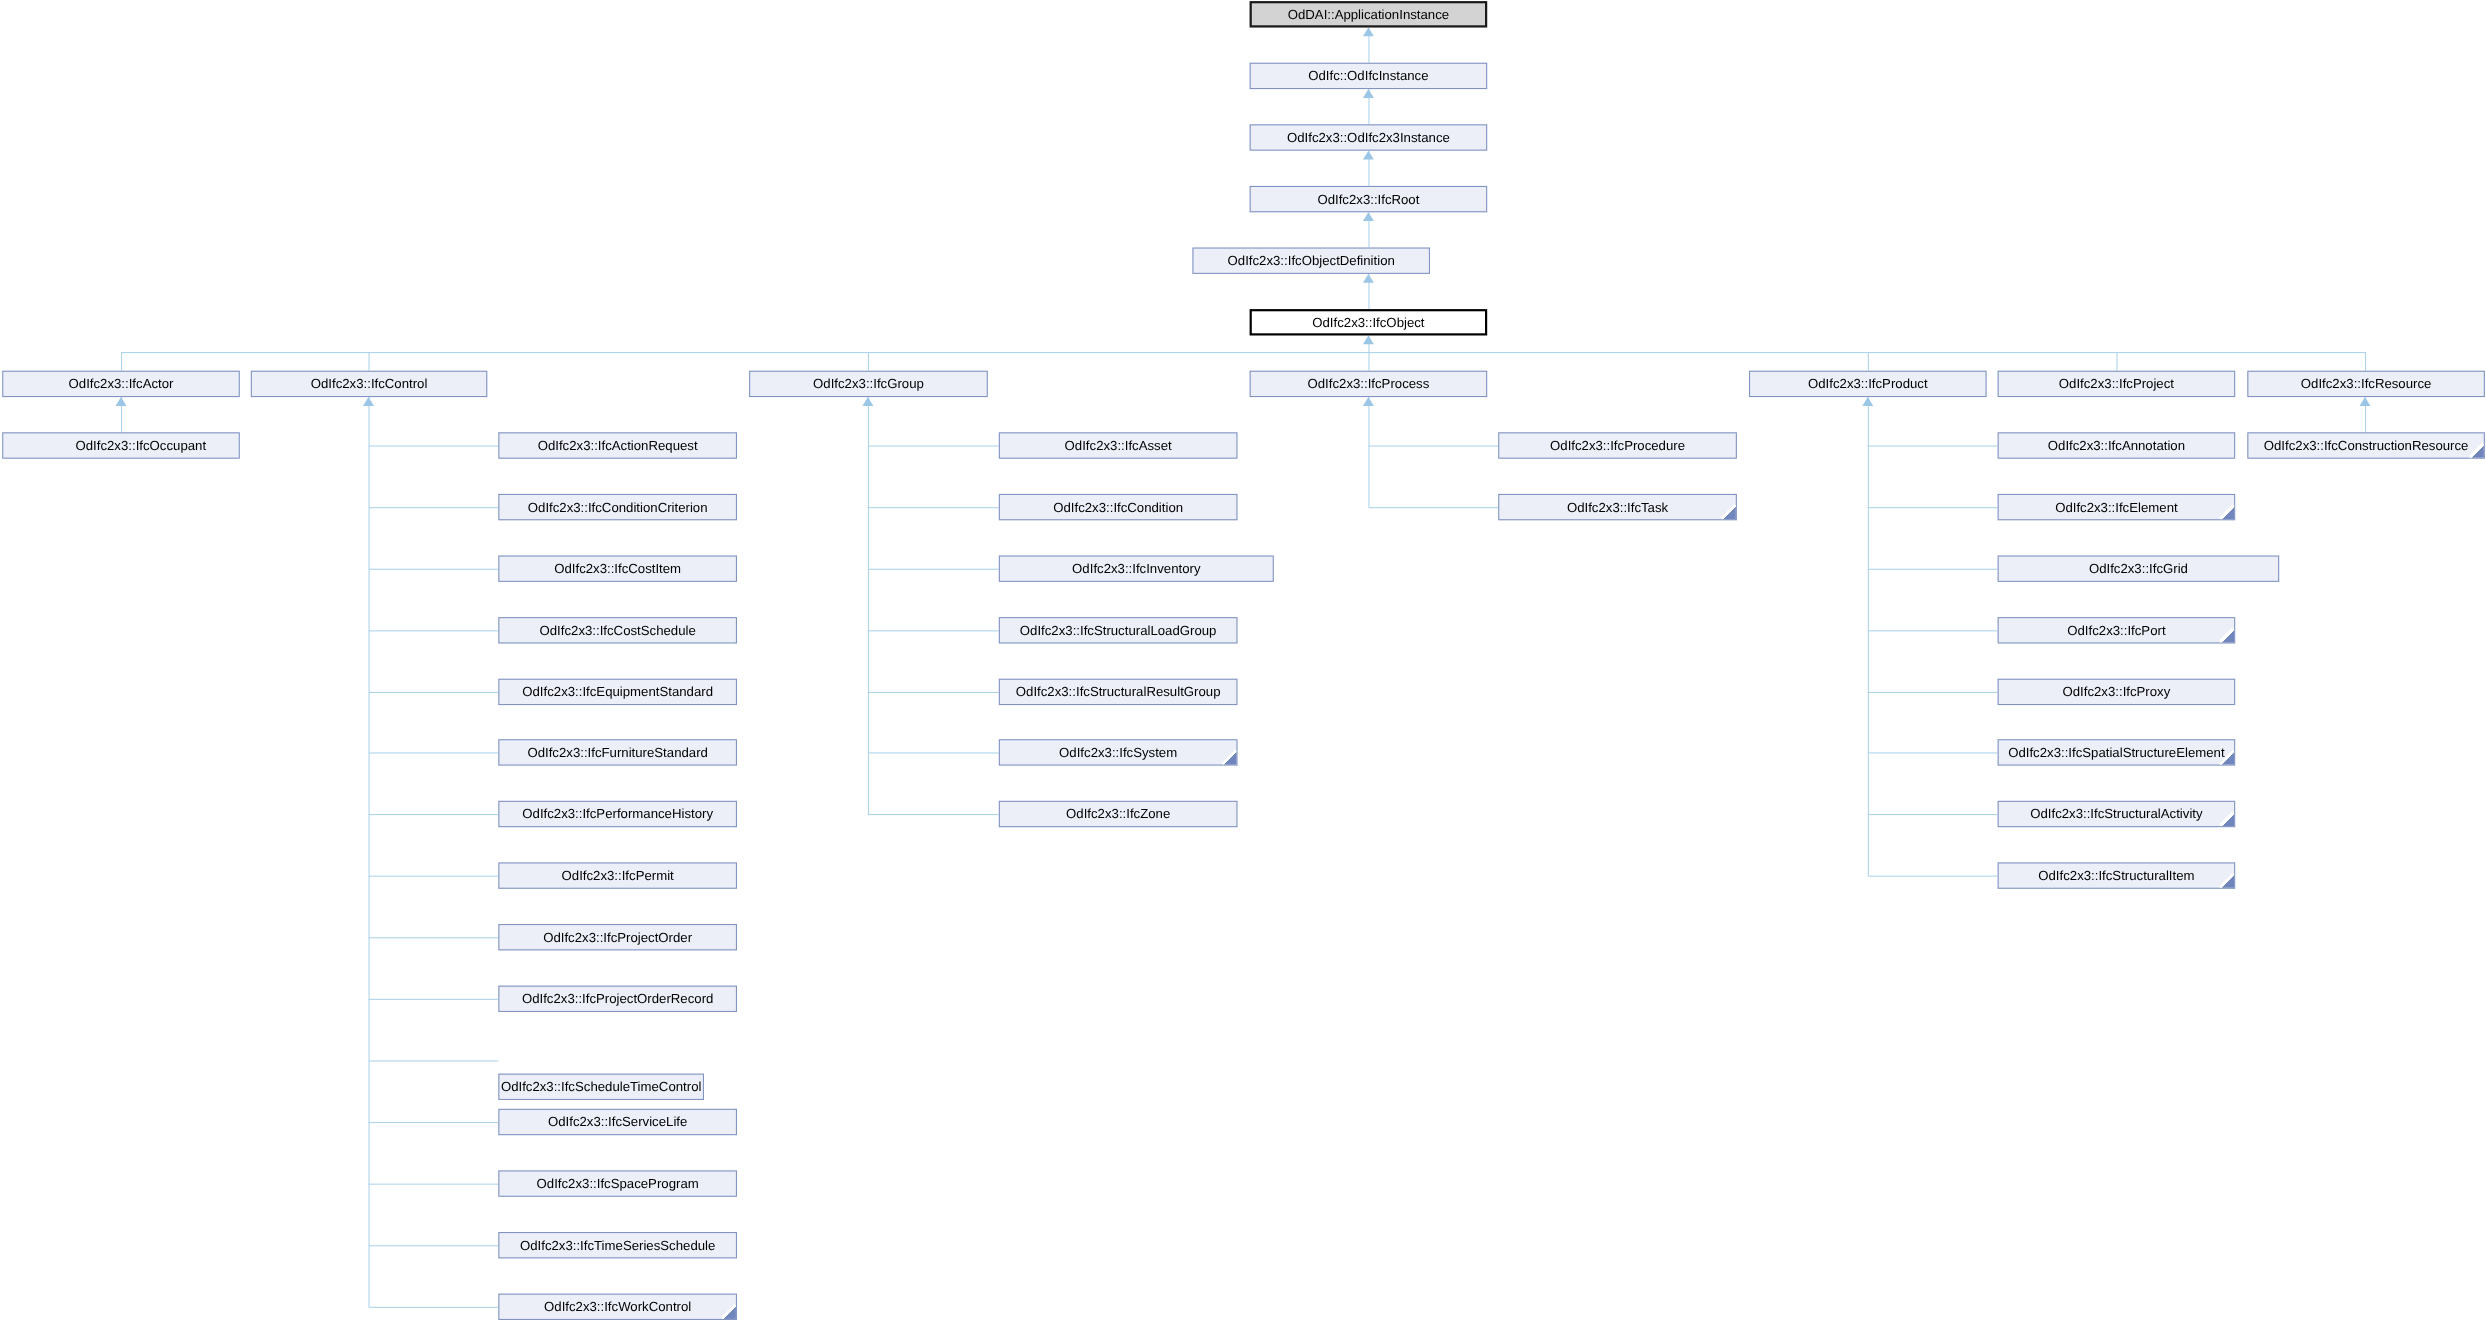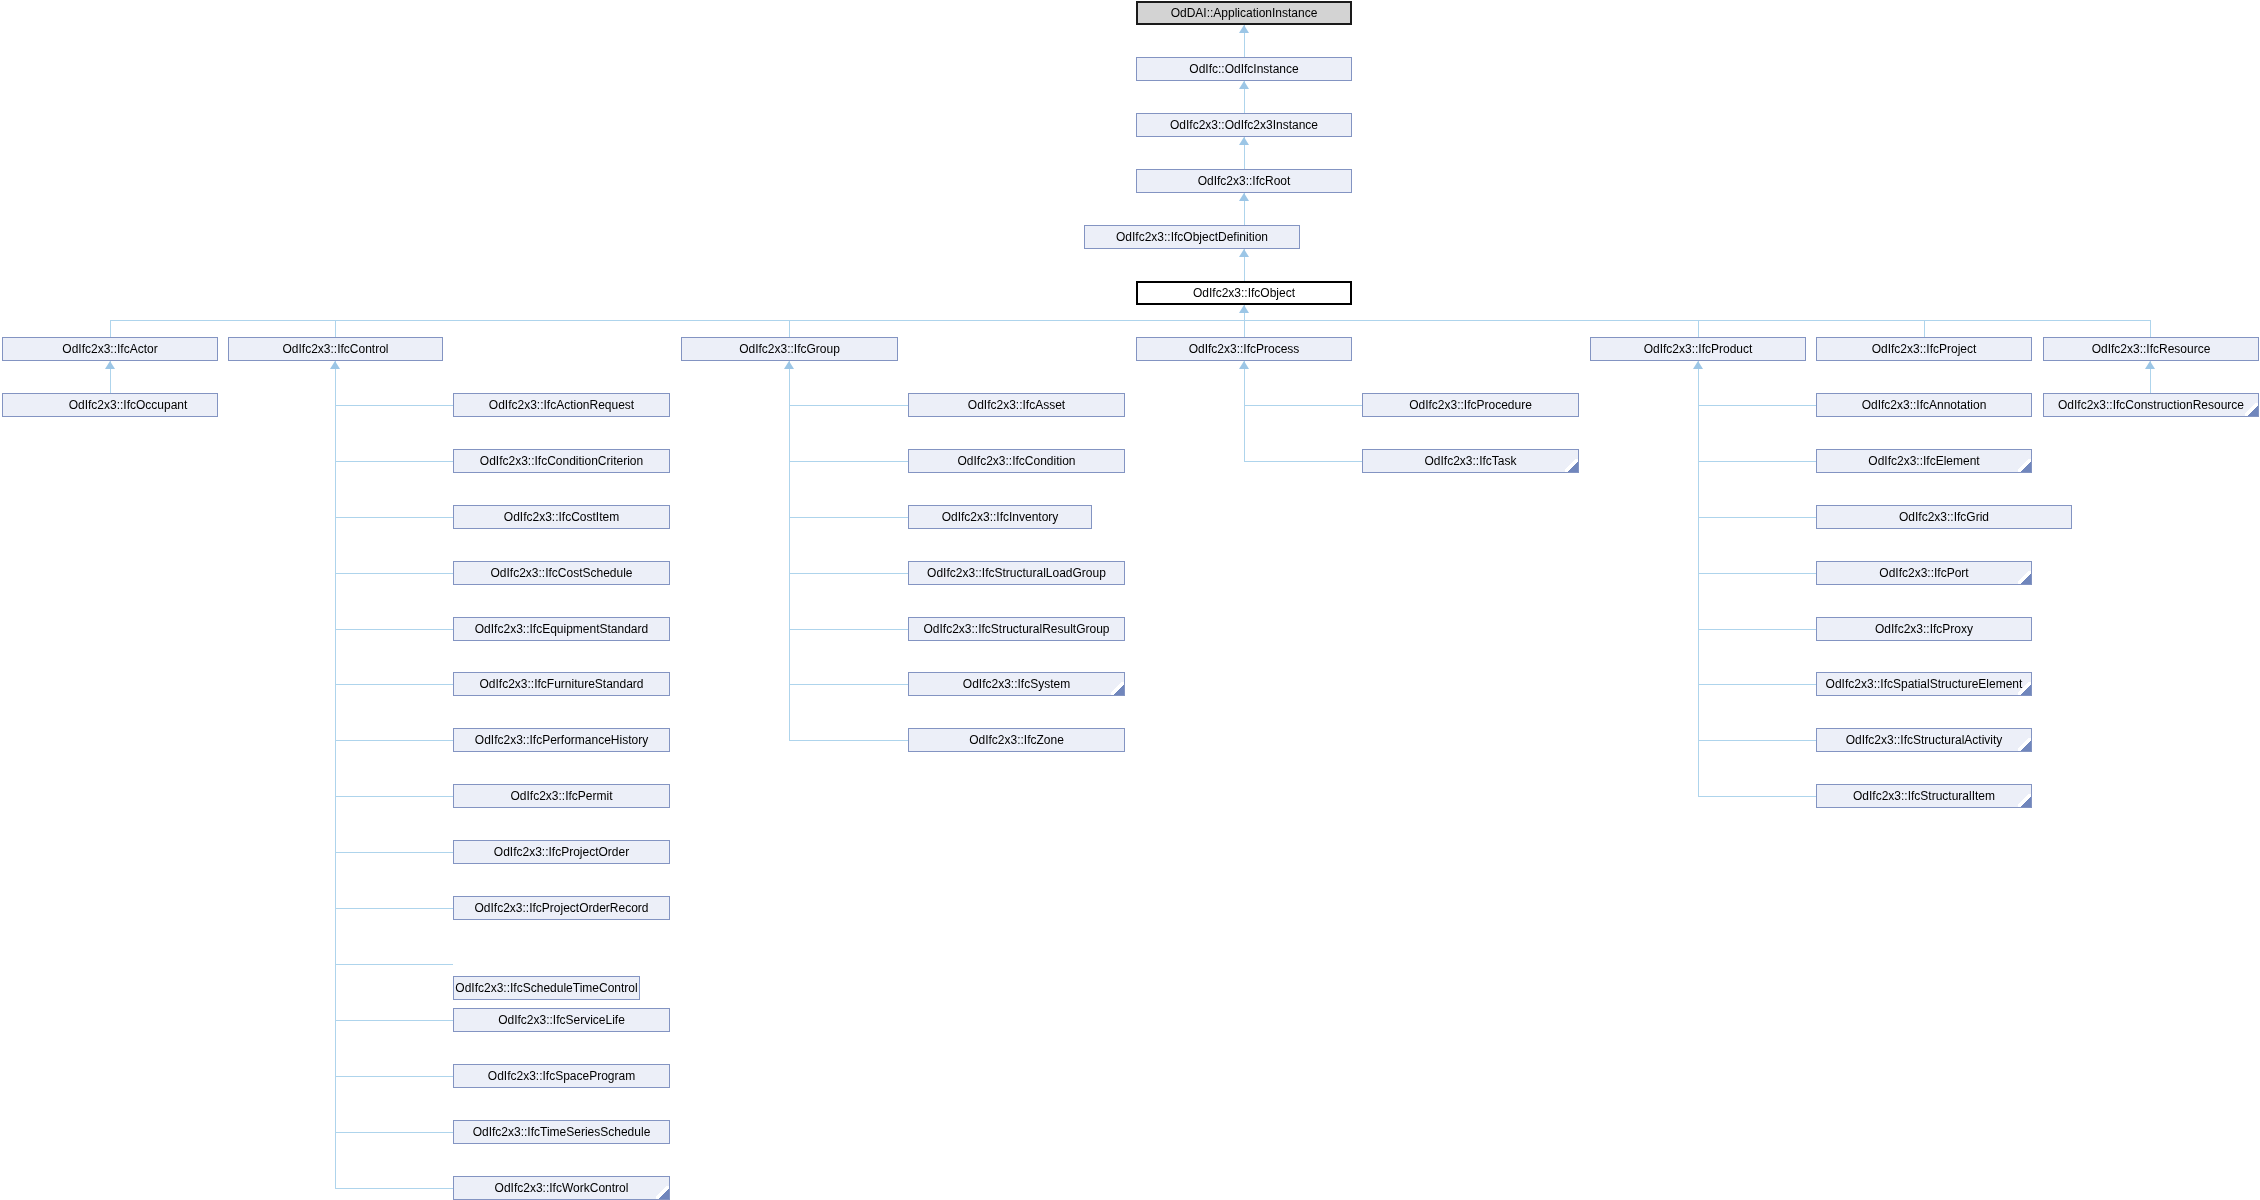--- a/index.html
+++ b/index.html
@@ -203,21 +203,21 @@
     <div class="node normal" style="left: 453px; top: 1176px; width: 217px; height: 24px;">
       <span class="lbl">OdIfc2x3::IfcWorkControl</span>
       <div class="fold"></div>
     </div>
     <div class="node normal" style="left: 908px; top: 393px; width: 217px; height: 24px;">
       <span class="lbl">OdIfc2x3::IfcAsset</span>
     </div>
     <div class="node normal" style="left: 908px; top: 449px; width: 217px; height: 24px;">
       <span class="lbl">OdIfc2x3::IfcCondition</span>
     </div>
-    <div class="node normal" style="left: 908px; top: 505px; width: 184px; height: 24px;">
+    <div class="node normal" style="left: 908px; top: 505px; width: 250px; height: 24px;">
       <span class="lbl">OdIfc2x3::IfcInventory</span>
     </div>
     <div class="node normal" style="left: 908px; top: 561px; width: 217px; height: 24px;">
       <span class="lbl">OdIfc2x3::IfcStructuralLoadGroup</span>
     </div>
     <div class="node normal" style="left: 908px; top: 617px; width: 217px; height: 24px;">
       <span class="lbl">OdIfc2x3::IfcStructuralResultGroup</span>
     </div>
     <div class="node normal" style="left: 908px; top: 672px; width: 217px; height: 24px;">
       <span class="lbl">OdIfc2x3::IfcSystem</span>

